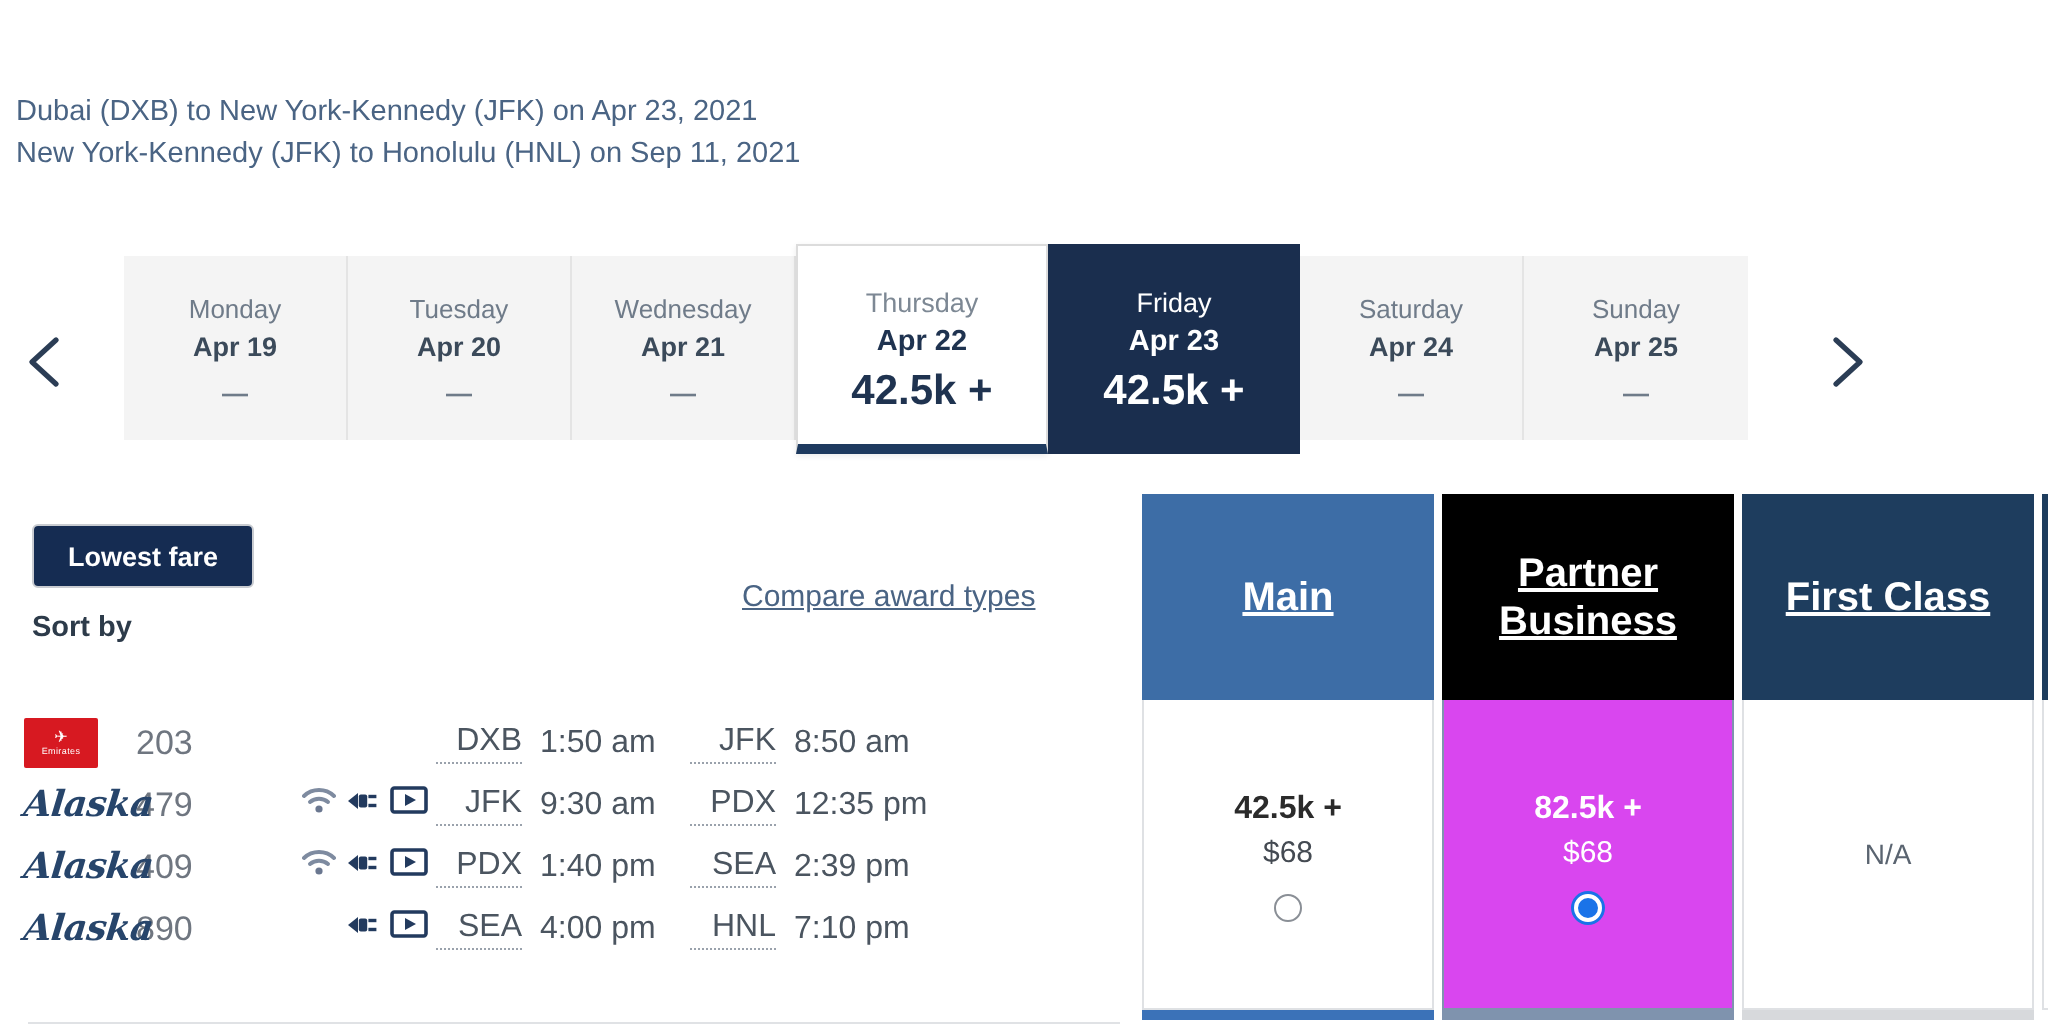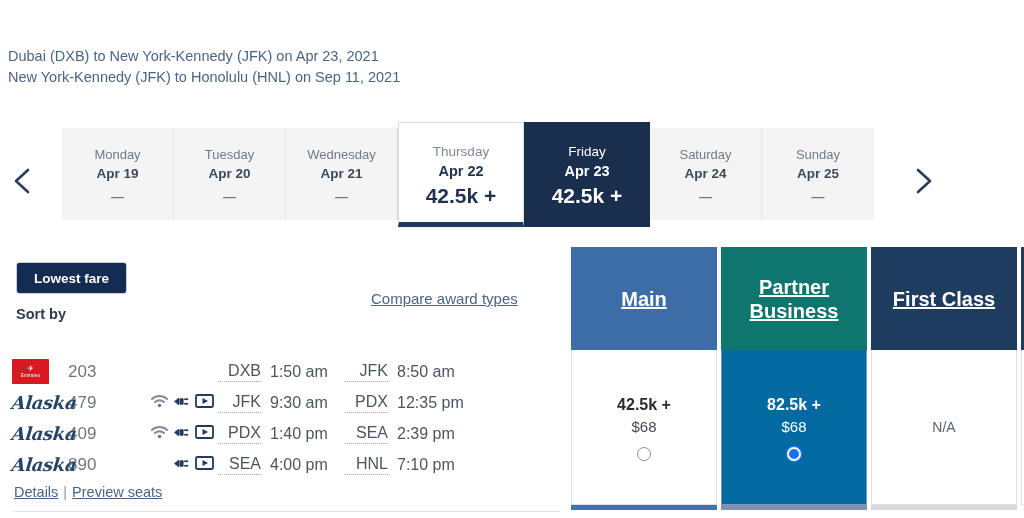--- a/index.html
+++ b/index.html
@@ -182,21 +182,21 @@
     border: 1.5px solid #8a8f96; background: #fff;
     margin-top: 9px;
   }
   .radio.checked {
     border: 2px solid #ffffff;
     background: #1a73e8;
     box-shadow: 0 0 0 1.5px #1a73e8;
   }
   
   .fare-cell.selected {
-    background: #0369a1; border-color: #7f93ae;
+    background: #d946ef; border-color: #7f93ae;
   }
   .fare-cell.selected .miles,
   .fare-cell.selected .cash { color: #ffffff; }
   .fare-underbar { height: 5px; }
 
   
   .flights {
     position: absolute; left: 0; top: 356px; width: 560px;
   }
   .flight-row {
@@ -331,21 +331,21 @@
           <span>Main</span>
         </div>
         <div class="fare-cell">
           <div class="miles">42.5k +</div>
           <div class="cash">$68</div>
           <div class="radio"></div>
         </div>
         <div class="fare-underbar" style="background: rgb(59, 114, 184);"></div>
       </div>
       <div class="fare-col">
-        <div class="fare-head" style="background: #0f766e;">
+        <div class="fare-head" style="background: #000000;">
           <span>Partner<br>Business</span>
         </div>
         <div class="fare-cell selected">
           <div class="miles">82.5k +</div>
           <div class="cash">$68</div>
           <div class="radio checked"></div>
           <div class="cursor-arrow"><svg width="14" height="18" viewBox="0 0 14 18">
               <path d="M1,1 L1,14 L4.6,10.6 L7,16 L9.6,15 L7.2,9.8 L12,9.6 Z" fill="#1c2b3e"></path>
             </svg></div>
         </div>
@@ -452,20 +452,15 @@
               <polygon points="7.5,4 13,7 7.5,10" fill="#223a5e"></polygon>
             </svg></span>
         </div>
         <div class="col-orig">SEA</div>
         <div class="col-dtime">4:00 pm</div>
         <div class="col-dest">HNL</div>
         <div class="col-atime">7:10 pm</div>
       </div>
     </div>
 
-  <div class="bottom-links">
-    <a>Details</a>
-    <span class="sep">|</span>
-    <a>Preview seats</a>
-  </div>
   <div class="hr-bottom"></div>
 
 </div>
 
 </body></html>

